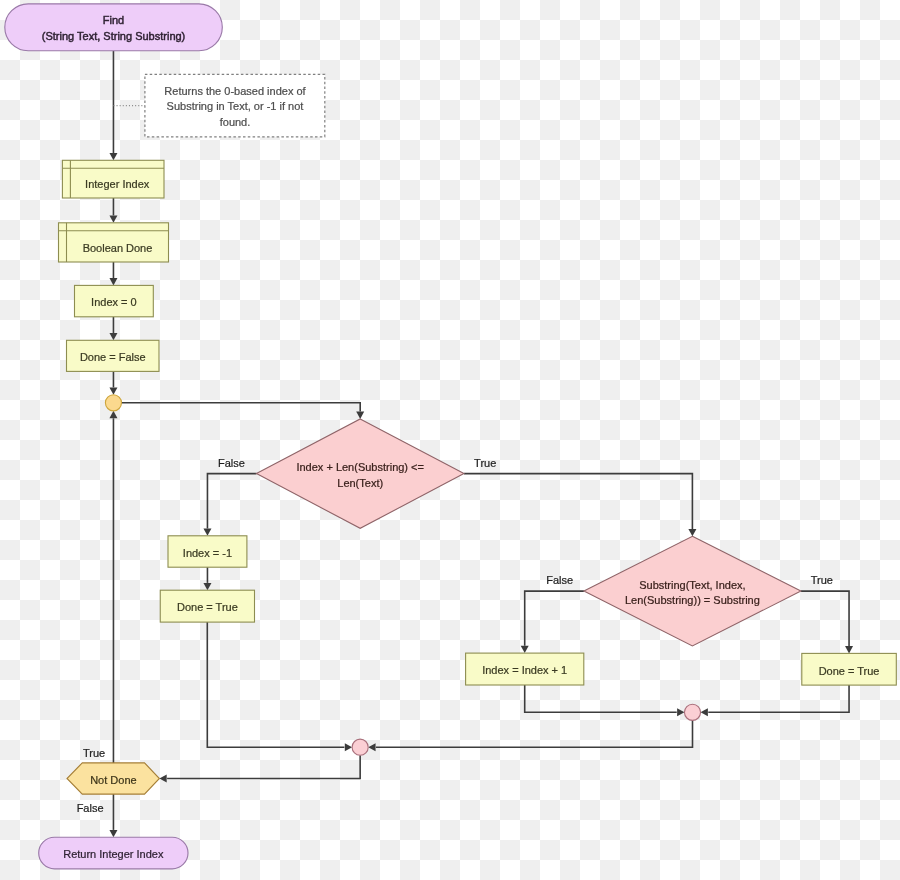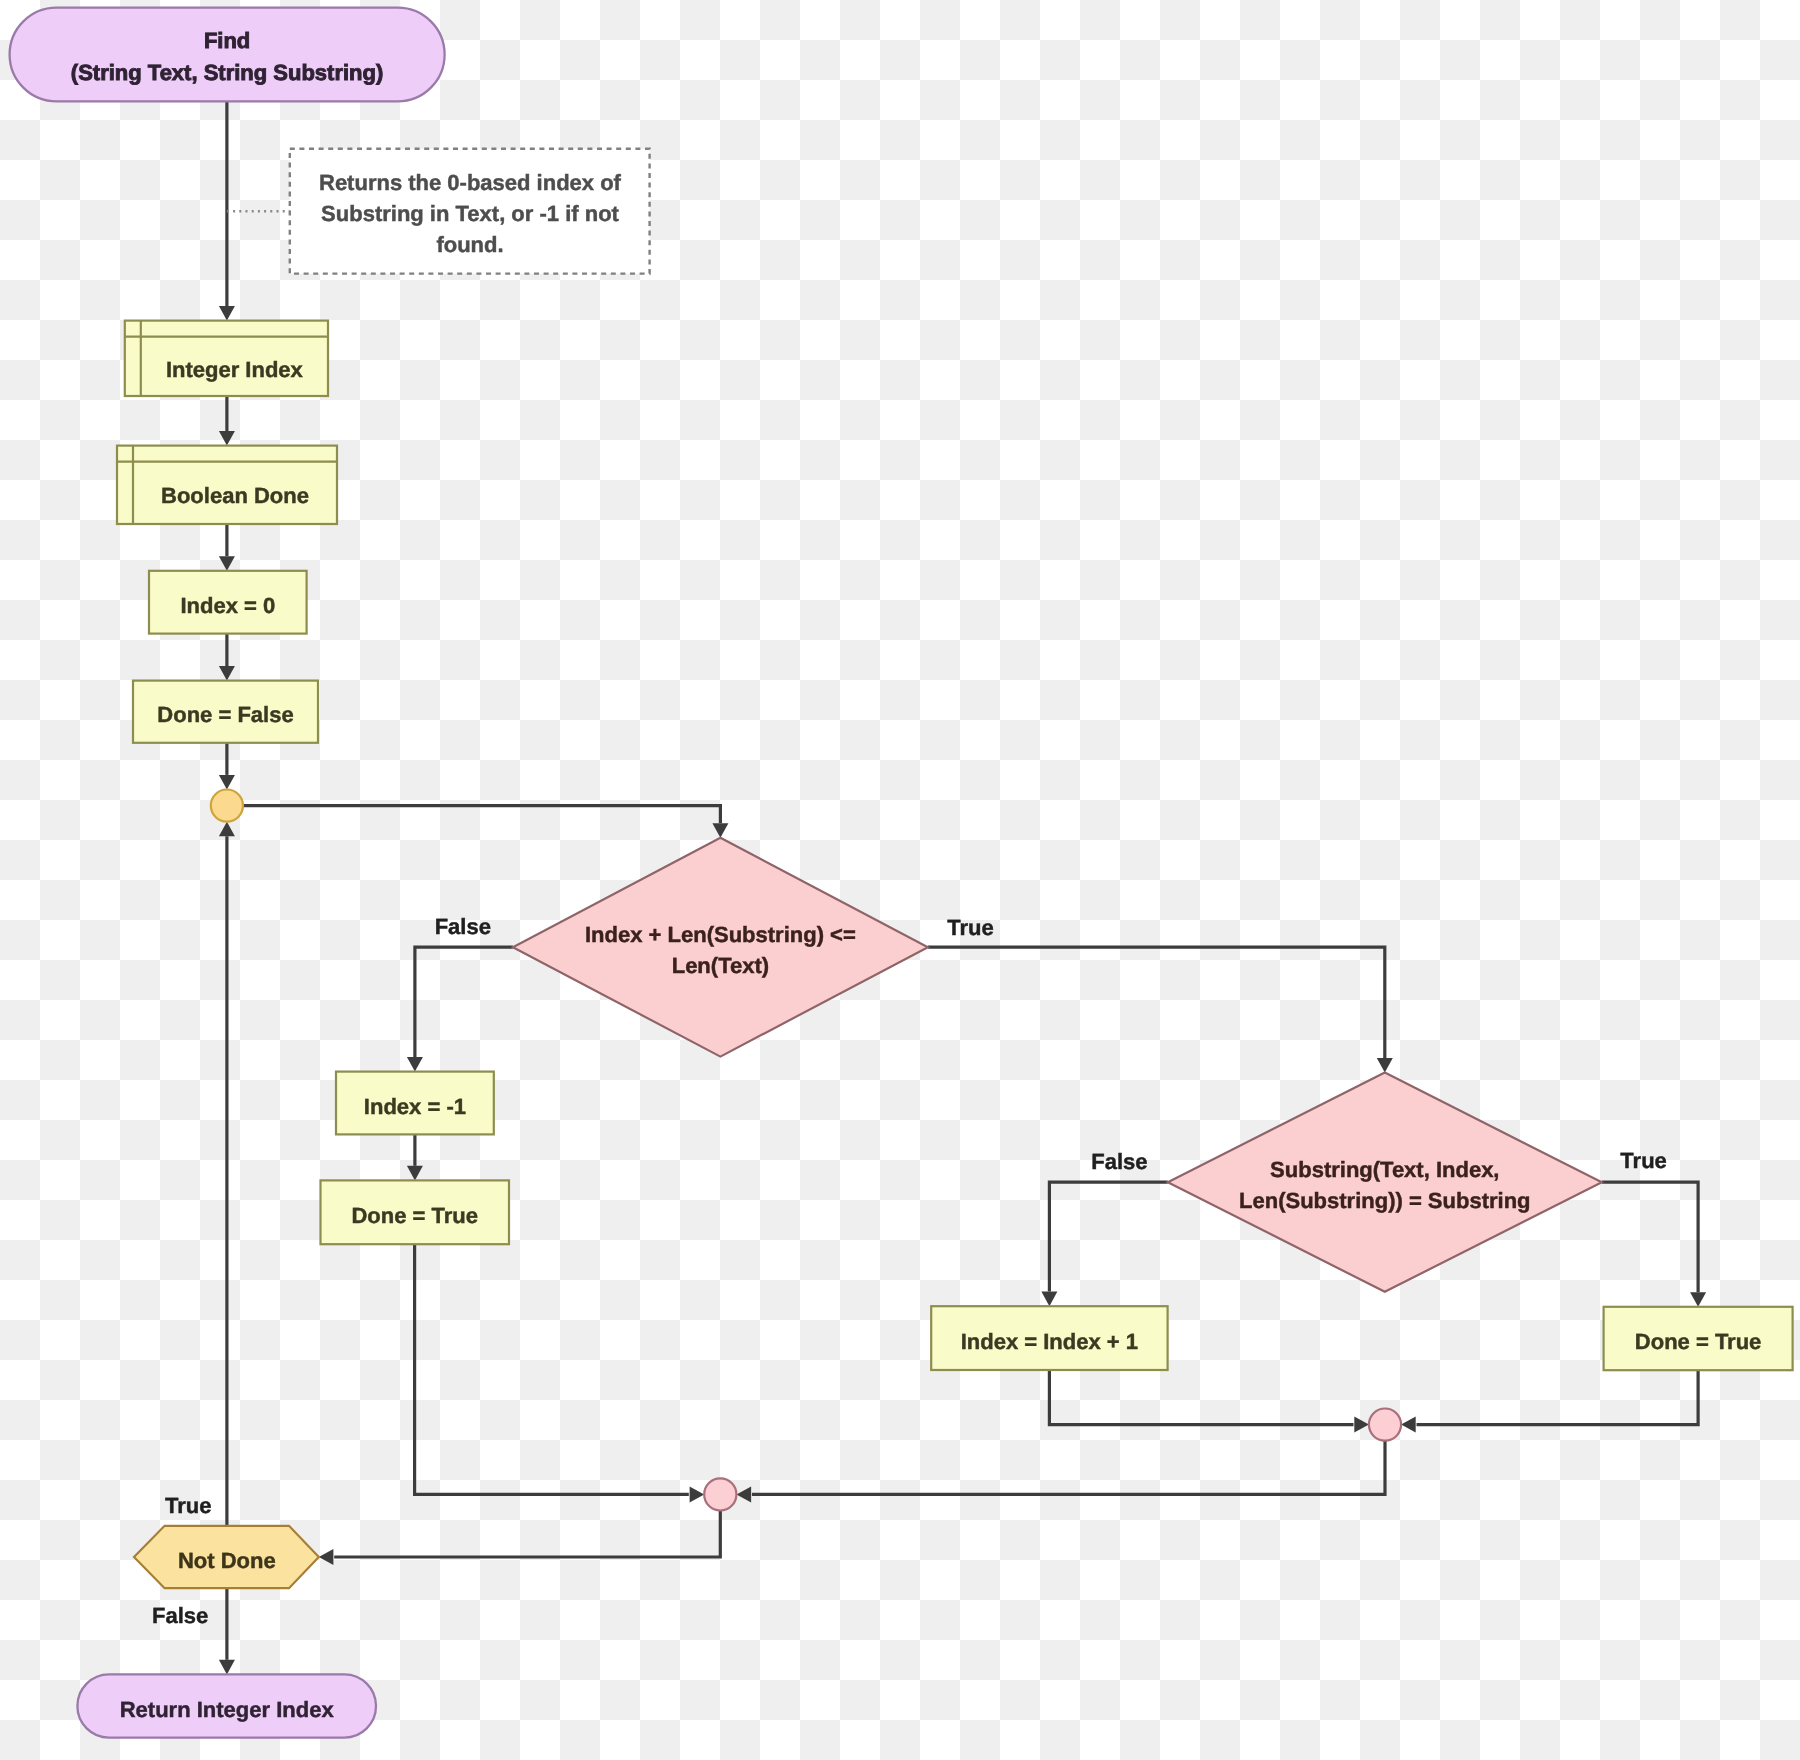--- a/index.html
+++ b/index.html
@@ -7,21 +7,21 @@
   body{
     width:900px;height:880px;overflow:hidden;
     font-family:"Liberation Sans", sans-serif;
     background-color:#ffffff;
     background-image:
       linear-gradient(45deg,#efefef 25%,transparent 25%,transparent 75%,#efefef 75%),
       linear-gradient(45deg,#efefef 25%,transparent 25%,transparent 75%,#efefef 75%);
     background-size:40px 40px;
     background-position:0 0, 20px 20px;
   }
-  #stage{position:relative;width:900px;height:880px;font-weight:bold;}
+  #stage{position:relative;width:900px;height:880px;}
   svg#chart{position:absolute;left:0;top:0;width:900px;height:880px;display:block;}
   svg#chart text{font-family:"Liberation Sans", sans-serif;}
   .nlabel{font-size:11px;}
   .elabel{font-size:11px;}
   svg#chart text{filter:opacity(100%);}
 </style>
 </head>
 <body>
 
 <div id="stage">

